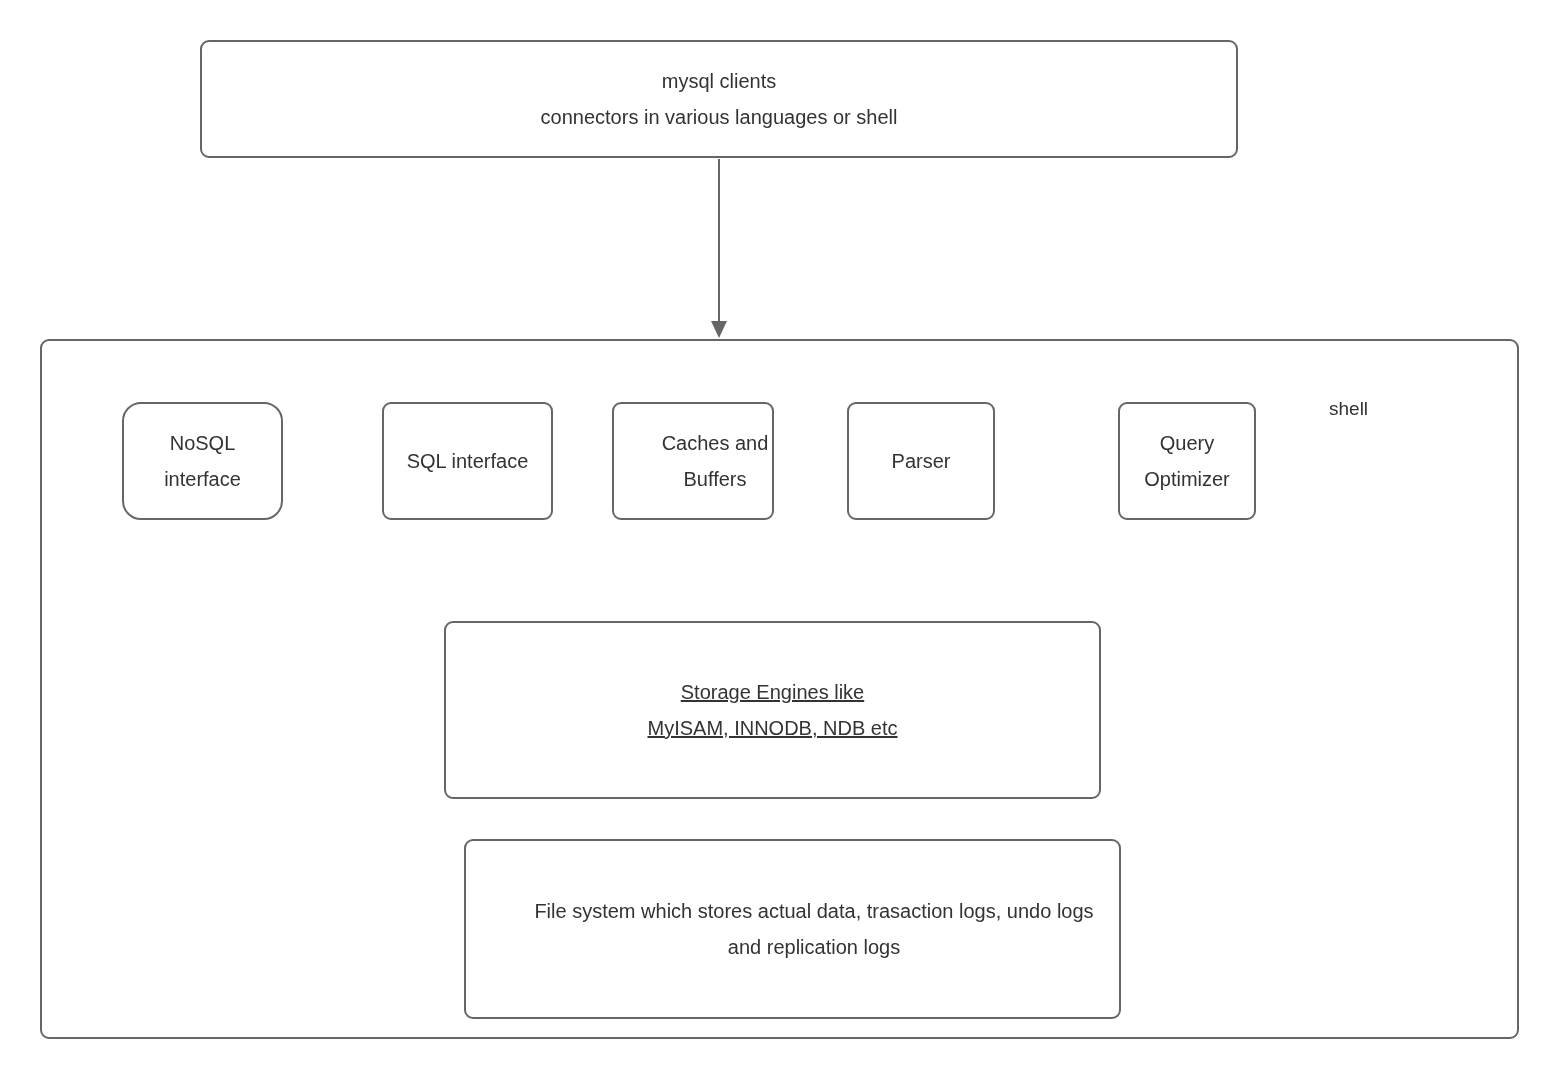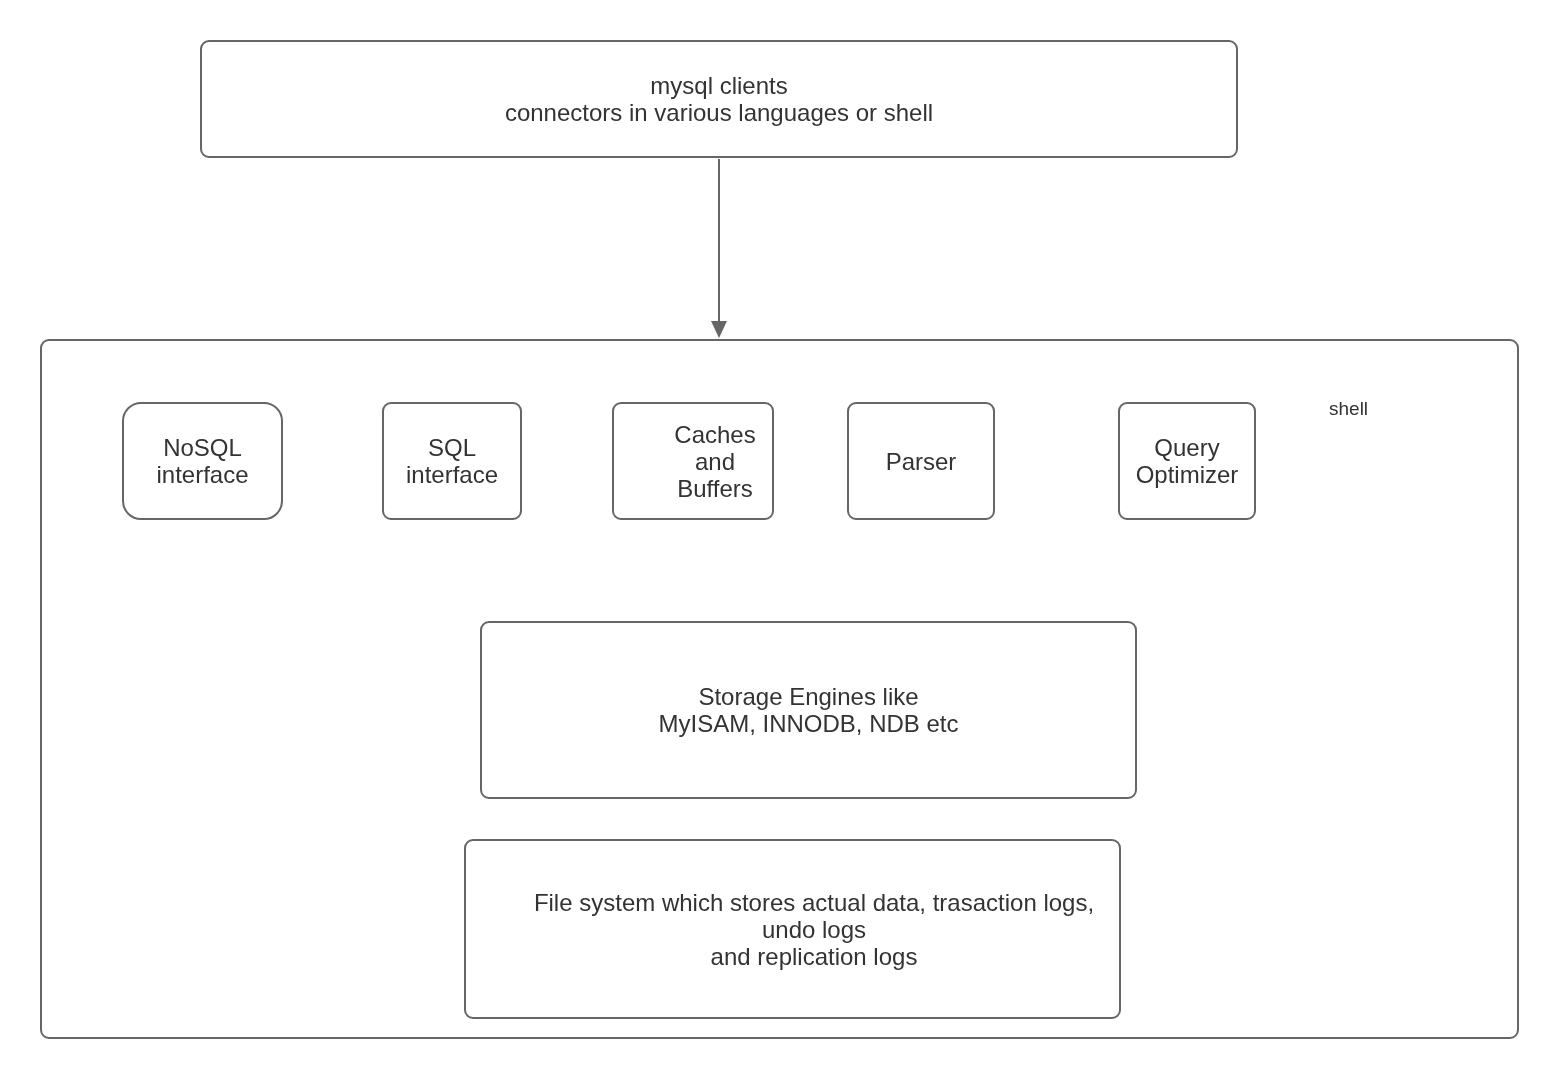--- a/index.html
+++ b/index.html
@@ -22,22 +22,22 @@
     border:2px solid var(--border-color);
     border-radius:9px;
     background:#ffffff;
     display:flex;
     align-items:center;
     justify-content:center;
     text-align:center;
   }
   .label{
     white-space:pre-line;
-    font-size:24px;
-    line-height:27px;
+    font-size:20px;
+    line-height:36px;
     color:var(--text-color);
   }
   
   .clients{left:200px;top:40px;width:1038px;height:118px;}
   
   .arrow-line{
     position:absolute;
     left:718px;top:159px;
     width:2px;height:163px;
     background:var(--border-color);
@@ -57,26 +57,26 @@
   }
   .mysqld-label{
     position:absolute;
     left:1287px;top:57px;
     font-size:19px;
     color:var(--text-color);
   }
   
   .comp{top:61px;height:118px;}
   .comp-0{left:80px;width:161px;border-radius:19px;}
-  .comp-1{left:340px;width:140px;text-align:center;}
+  .comp-1{left:340px;width:171px;text-align:center;}
   .comp-2{left:570px;width:162px;padding-left:44px;}
   .comp-3{left:805px;width:148px;}
   .comp-4{left:1076px;width:138px;}
   
-  .storage{left:438px;top:280px;width:657px;height:178px;}
+  .storage{left:402px;top:280px;width:657px;height:178px;text-decoration:underline;}
   .fs{left:422px;top:498px;width:657px;height:180px;padding-left:43px;}
 </style>
 </head>
 <body>
 
 <div class="canvas">
 
   <div class="box clients">
     <div class="label">mysql clients
 connectors in various languages or shell</div>

